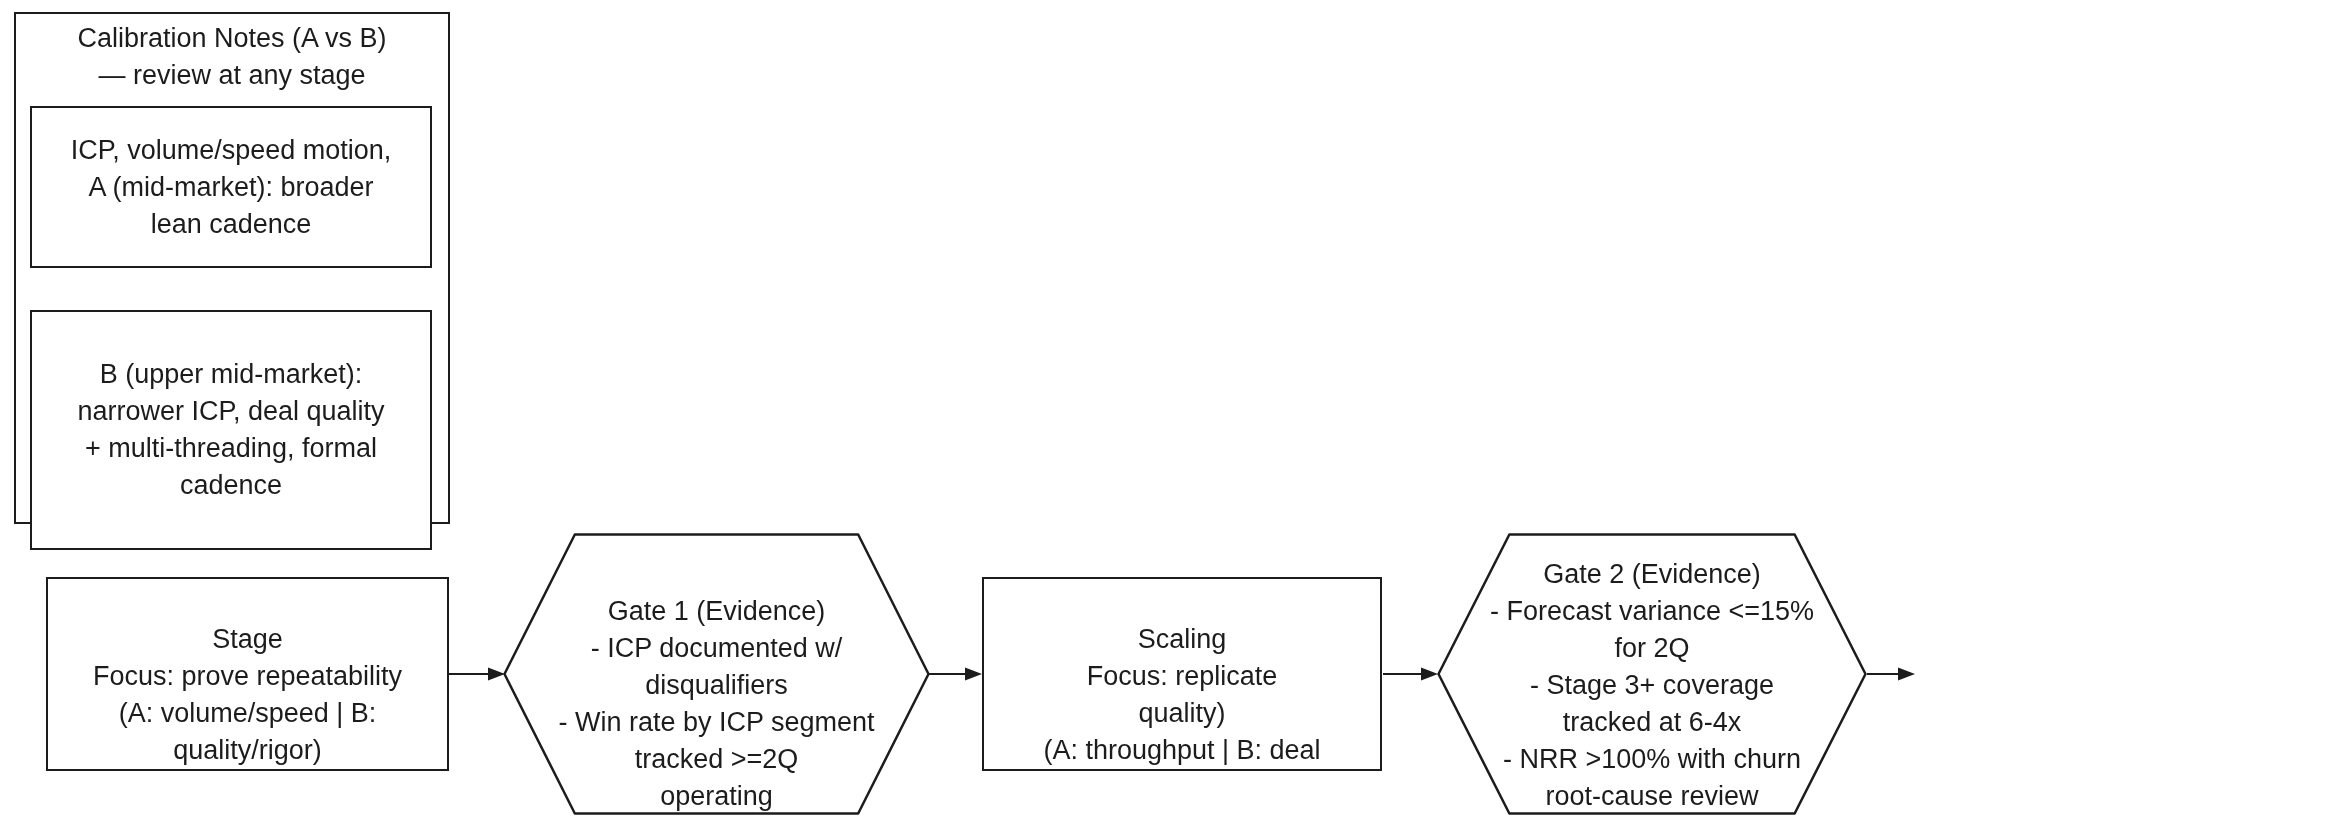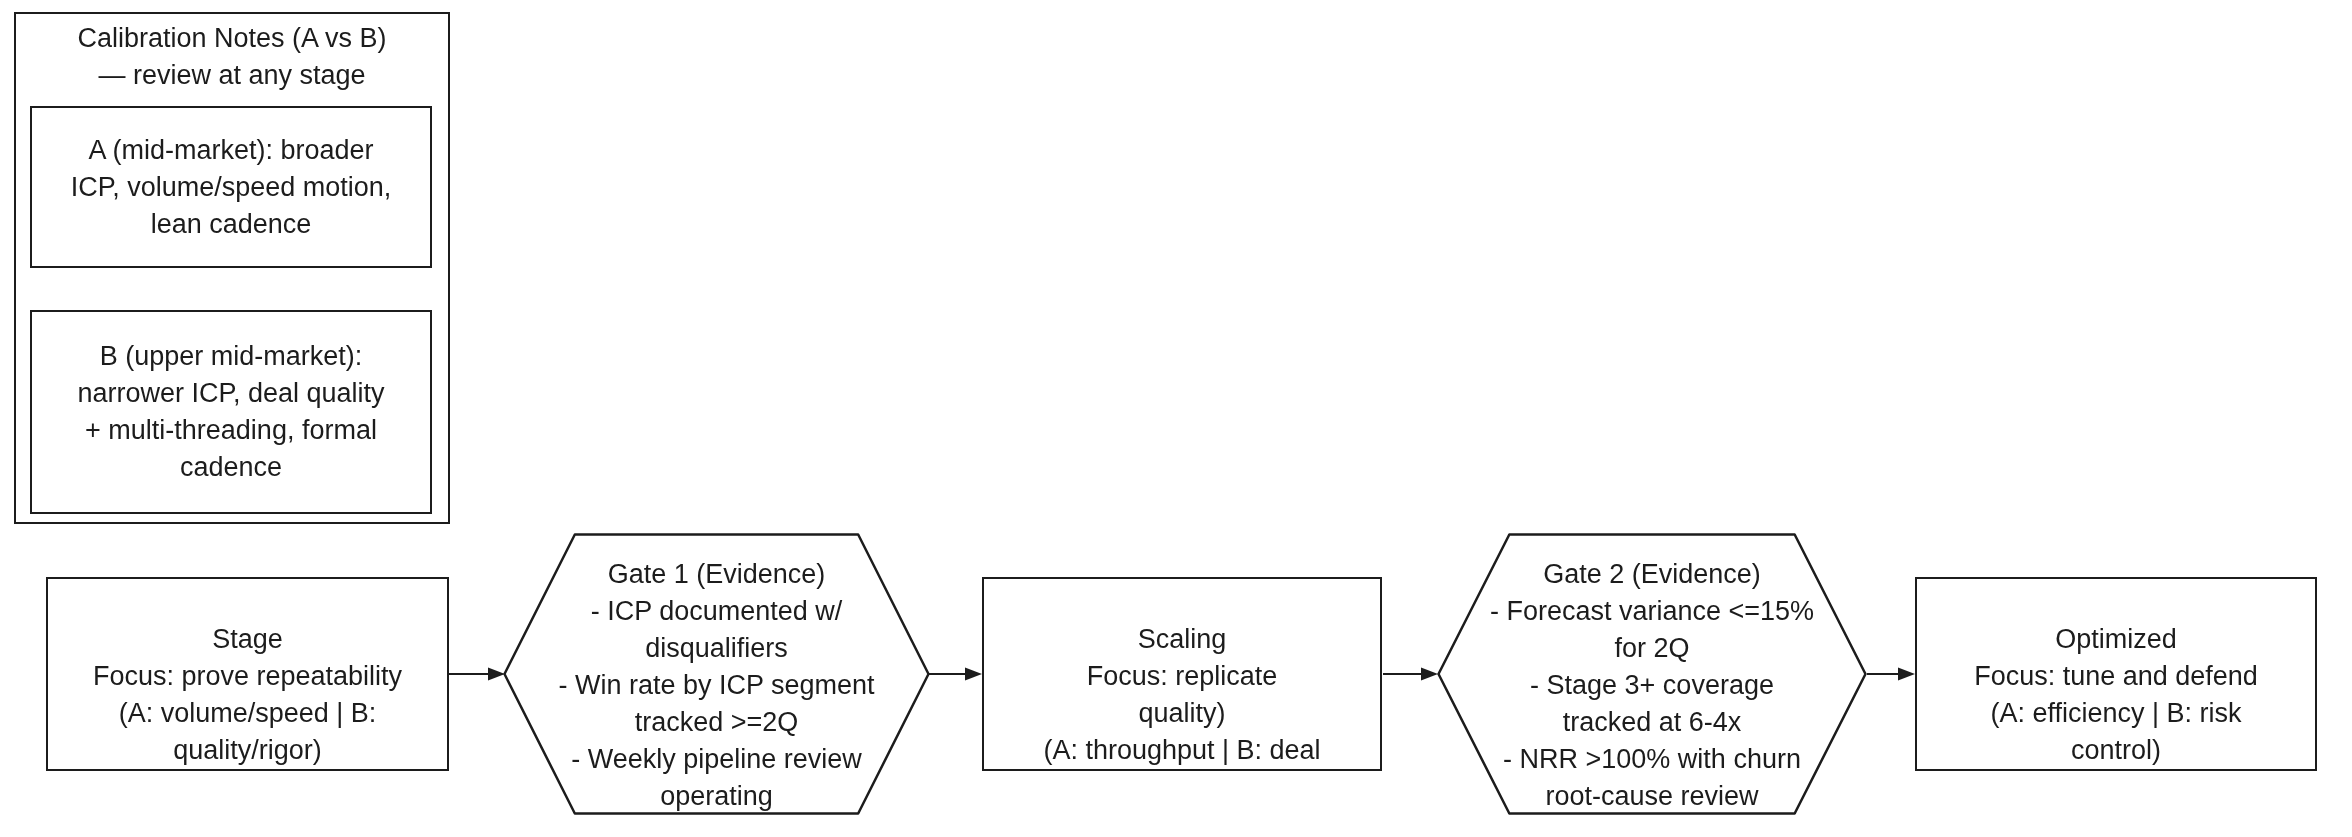--- a/index.html
+++ b/index.html
@@ -43,21 +43,21 @@
     left: 14px;
     width: 402px;
     border: 2px solid var(--stroke);
     background: var(--fill);
     display: flex;
     flex-direction: column;
     align-items: center;
     justify-content: center;
   }
   #note-a { top: 92px; height: 162px; }
-  #note-b { top: 296px; height: 204px; }
+  #note-b { top: 296px; height: 240px; }
   
   .node {
     position: absolute;
     display: flex;
     flex-direction: column;
     align-items: center;
     justify-content: flex-end;
   }
   .node.rect {
     border: 2.5px solid var(--stroke);
@@ -109,22 +109,22 @@
 
 <div id="canvas">
 
   <section class="cluster">
     <div class="cluster-title">
         <div class="line">Calibration Notes (A vs B)</div>
         <div class="line">— review at any stage</div>
       </div>
     <div class="note" id="note-a">
       <div class="lines">
+          <div class="line">ICP, volume/speed motion,</div>
           <div class="line">A (mid-market): broader</div>
-          <div class="line">ICP, volume/speed motion,</div>
           <div class="line">lean cadence</div>
         </div>
     </div>
     <div class="note" id="note-b">
       <div class="lines">
           <div class="line">B (upper mid-market):</div>
           <div class="line">narrower ICP, deal quality</div>
           <div class="line">+ multi-threading, formal</div>
           <div class="line">cadence</div>
         </div>
@@ -143,21 +143,20 @@
   <div class="node hex" id="node-gate1">
     <svg class="hex-shape" viewBox="0 0 428 282" preserveAspectRatio="none" aria-hidden="true">
       <polygon points="72,1.5 356,1.5 426.5,141 356,280.5 72,280.5 1.5,141"></polygon>
     </svg>
     <div class="lines">
         <div class="line">Gate 1 (Evidence)</div>
         <div class="line">- ICP documented w/</div>
         <div class="line">disqualifiers</div>
         <div class="line">- Win rate by ICP segment</div>
         <div class="line">tracked &gt;=2Q</div>
-        <div class="line">- Weekly pipeline review</div>
         <div class="line">operating</div>
       </div>
   </div>
 
   <div class="node rect" id="node-scaling">
     <div class="lines">
         <div class="line">Scaling</div>
         <div class="line">Focus: replicate</div>
         <div class="line">quality)</div>
         <div class="line">(A: throughput | B: deal</div>
@@ -172,28 +171,20 @@
         <div class="line">Gate 2 (Evidence)</div>
         <div class="line">- Forecast variance &lt;=15%</div>
         <div class="line">for 2Q</div>
         <div class="line">- Stage 3+ coverage</div>
         <div class="line">tracked at 6-4x</div>
         <div class="line">- NRR &gt;100% with churn</div>
         <div class="line">root-cause review</div>
       </div>
   </div>
 
-  <div class="node rect" id="node-optimized">
-    <div class="lines">
-        <div class="line">Optimized</div>
-        <div class="line">Focus: tune and defend</div>
-        <div class="line">(A: efficiency | B: risk</div>
-        <div class="line">control)</div>
-      </div>
-  </div>
 
   <svg class="arrow" id="arrow-1" viewBox="0 0 56 26" preserveAspectRatio="none" aria-hidden="true">
     <line x1="0" y1="13" x2="42" y2="13"></line>
     <polygon points="39,6.5 56,13 39,19.5"></polygon>
   </svg>
   <svg class="arrow" id="arrow-2" viewBox="0 0 54 26" preserveAspectRatio="none" aria-hidden="true">
     <line x1="0" y1="13" x2="40" y2="13"></line>
     <polygon points="37,6.5 54,13 37,19.5"></polygon>
   </svg>
   <svg class="arrow" id="arrow-3" viewBox="0 0 55 26" preserveAspectRatio="none" aria-hidden="true">

